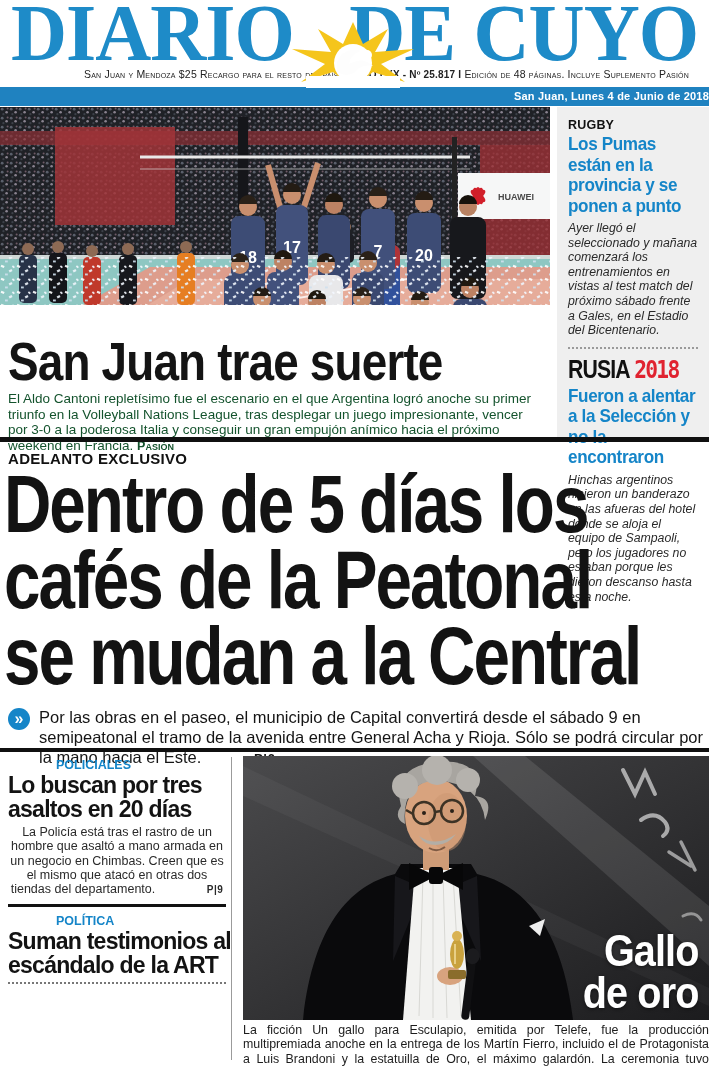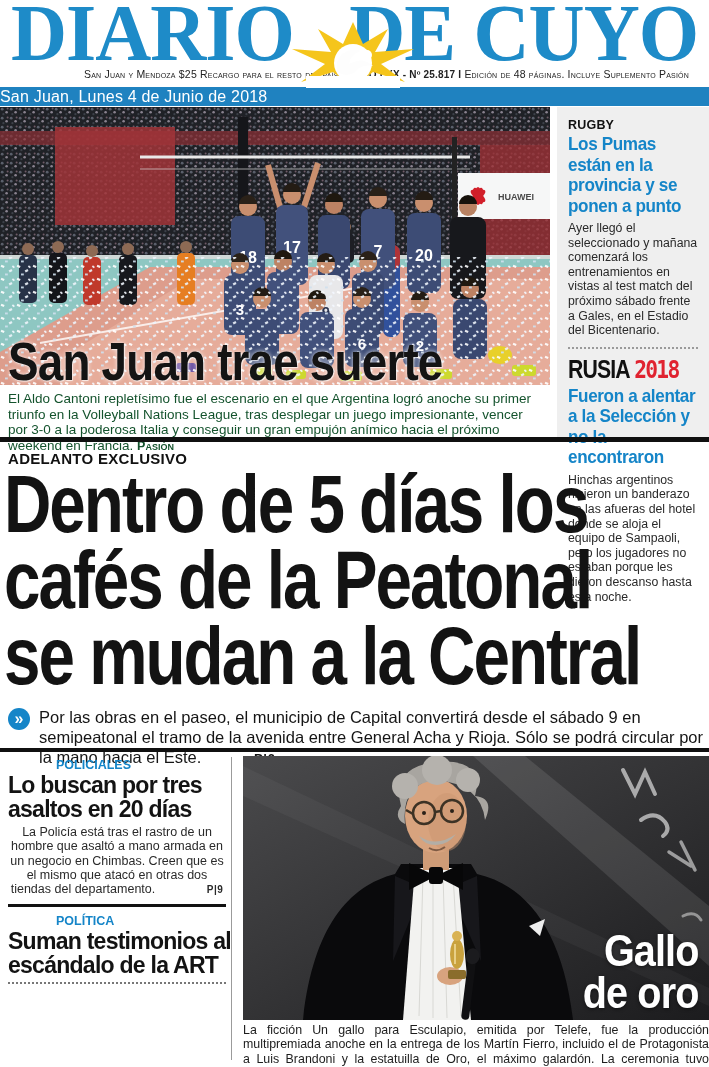--- a/index.html
+++ b/index.html
@@ -12,41 +12,41 @@
   .masthead-title { position:absolute; top:-6px; left:0; width:709px; display:flex; justify-content:center; align-items:flex-start; gap:57px;
     font-family:"Liberation Serif", serif; font-weight:bold; font-size:80px; line-height:78px; color:#1e8bc8; letter-spacing:-1px;
     transform:scaleX(.97); transform-origin:center top; white-space:nowrap; }
   .sun-wrap { position:absolute; left:292px; top:22px; width:122px; height:66px; z-index:3; }
   .info-row { position:absolute; top:68px; left:0; width:709px; height:16px; font-size:10.5px; color:#222;
     font-variant:small-caps; letter-spacing:.2px; }
   .info-left { position:absolute; left:84px; top:0; }
   .info-right { position:absolute; right:20px; top:0; }
   .info-right b { font-variant:normal; font-size:10px; }
   .date-bar { position:absolute; top:87px; left:0; width:709px; height:19px; background:#1f82c0; color:#fff;
-    font-weight:normal; font-size:16px; line-height:19px; text-align:left; letter-spacing:.2px; }
+    font-weight:bold; font-size:11px; line-height:19px; text-align:right; letter-spacing:.2px; }
 
   
   .sq80 { transform:scaleX(.80); transform-origin:left top; width:125%; }
   .sq85 { transform:scaleX(.85); transform-origin:left top; width:117%; }
   .sq90 { transform:scaleX(.90); transform-origin:left top; width:111%; }
   .sq94 { transform:scaleX(.94); transform-origin:left top; width:106%; }
 
   
-  .lead-photo { position:absolute; top:107px; left:0; width:550px; height:278px; overflow:hidden; background:#2a2d33; }
+  .lead-photo { position:absolute; top:107px; left:0; width:550px; height:198px; overflow:hidden; background:#2a2d33; }
   .lead-headline { position:absolute; top:334px; left:8px; z-index:4; font-weight:bold; font-size:54px; line-height:54px;
     letter-spacing:-1px; color:#141414; white-space:nowrap; transform:scaleX(.85); transform-origin:left top;
     text-shadow:0 0 6px rgba(255,255,255,.85), 1px 1px 0 rgba(255,255,255,.6); }
   .lead-caption { position:absolute; top:391px; left:8px; width:538px; font-size:13.5px; line-height:15.5px; color:#14532d; text-align:left; }
   .credit { font-variant:small-caps; font-weight:bold; font-size:12.5px; }
 
   
   .sidebar { position:absolute; top:107px; left:557px; width:152px; height:330px; background:#efefef; padding:11px 11px 12px 11px; }
   .side-kicker { font-weight:bold; font-size:12.5px; color:#111; letter-spacing:.2px; margin-bottom:2px; }
   .side-headline { color:#1585c8; font-weight:bold; font-size:19px; line-height:20.5px; letter-spacing:-.4px; margin-bottom:5px; }
-  .side-body { font-size:12.3px; line-height:14.6px; color:#2a2a2a; }
+  .side-body { font-size:12.3px; line-height:14.6px; color:#2a2a2a;font-style:italic; }
   .dotted-sep { border-top:2px dotted #9a9a9a; margin:9px 0 8px 0; }
   .rusia-logo { font-weight:900; font-size:25px; line-height:25px; letter-spacing:-1px; margin-bottom:4px; white-space:nowrap; }
   .rusia-word { color:#111; }
   .rusia-year { color:#e02330; font-family:"DejaVu Sans Mono", monospace; font-weight:bold; letter-spacing:-2px; }
 
   
   .rule-1 { position:absolute; top:437px; left:0; width:709px; height:5px; background:#101010; }
   .rule-2 { position:absolute; top:748px; left:0; width:709px; height:4px; background:#101010; }
 
   

